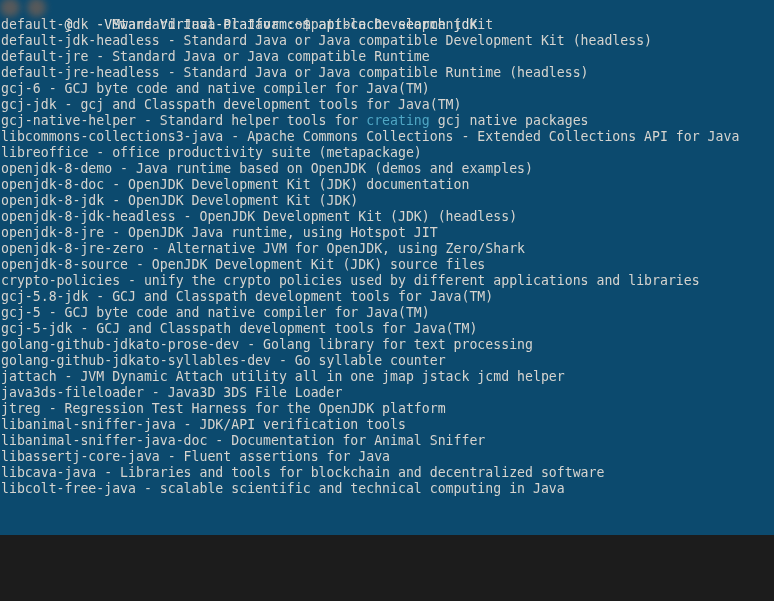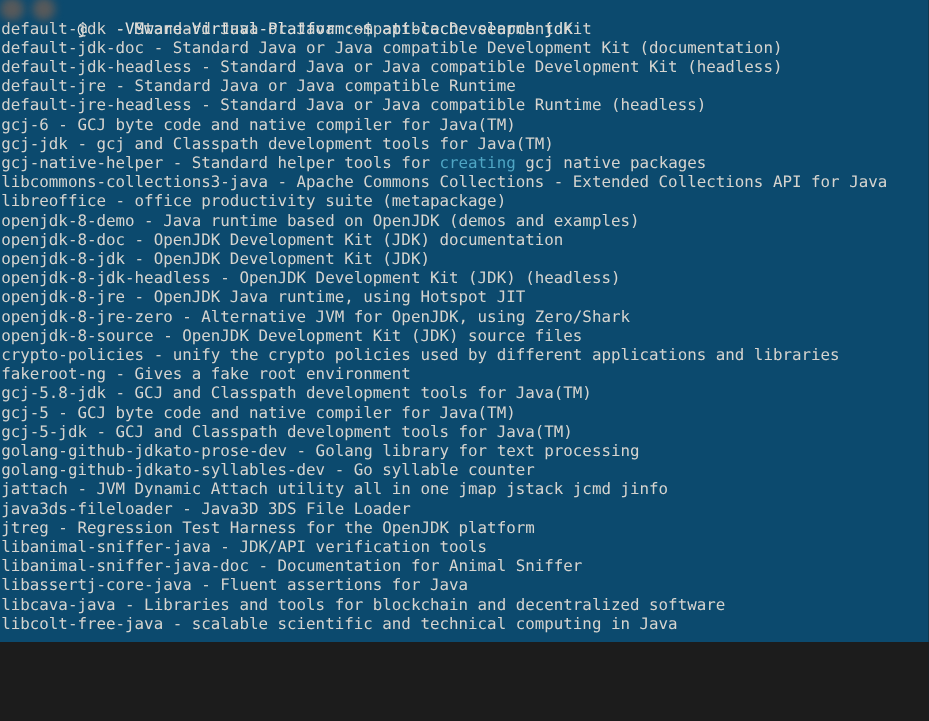--- a/index.html
+++ b/index.html
@@ -75,46 +75,44 @@
 <div id="terminal">
   <div class="screen">
 
     <div class="line prompt-line">
       <span>  @   -VMware-Virtual-Platform:~$ apt-cache search jdk</span>
       <span class="redaction r1"></span>
       <span class="redaction r2"></span>
     </div>
 
     <div class="line">default-jdk - Standard Java or Java compatible Development Kit</div>
-    <div class="line">default-jdk-doc - Standard Java or Java compatible Development Kit (documentation)</div>
     <div class="line">default-jdk-headless - Standard Java or Java compatible Development Kit (headless)</div>
     <div class="line">default-jre - Standard Java or Java compatible Runtime</div>
     <div class="line">default-jre-headless - Standard Java or Java compatible Runtime (headless)</div>
     <div class="line">gcj-6 - GCJ byte code and native compiler for Java(TM)</div>
     <div class="line">gcj-jdk - gcj and Classpath development tools for Java(TM)</div>
 
     <div class="line"><span>gcj-native-helper - Standard helper tools for </span><span class="seg-kw">creating</span><span> gcj native packages</span></div>
 
     <div class="line">libcommons-collections3-java - Apache Commons Collections - Extended Collections API for Java</div>
     <div class="line">libreoffice - office productivity suite (metapackage)</div>
     <div class="line">openjdk-8-demo - Java runtime based on OpenJDK (demos and examples)</div>
     <div class="line">openjdk-8-doc - OpenJDK Development Kit (JDK) documentation</div>
     <div class="line">openjdk-8-jdk - OpenJDK Development Kit (JDK)</div>
     <div class="line">openjdk-8-jdk-headless - OpenJDK Development Kit (JDK) (headless)</div>
     <div class="line">openjdk-8-jre - OpenJDK Java runtime, using Hotspot JIT</div>
     <div class="line">openjdk-8-jre-zero - Alternative JVM for OpenJDK, using Zero/Shark</div>
     <div class="line">openjdk-8-source - OpenJDK Development Kit (JDK) source files</div>
     <div class="line">crypto-policies - unify the crypto policies used by different applications and libraries</div>
-    <div class="line">fakeroot-ng - Gives a fake root environment</div>
     <div class="line">gcj-5.8-jdk - GCJ and Classpath development tools for Java(TM)</div>
     <div class="line">gcj-5 - GCJ byte code and native compiler for Java(TM)</div>
     <div class="line">gcj-5-jdk - GCJ and Classpath development tools for Java(TM)</div>
     <div class="line">golang-github-jdkato-prose-dev - Golang library for text processing</div>
     <div class="line">golang-github-jdkato-syllables-dev - Go syllable counter</div>
-    <div class="line">jattach - JVM Dynamic Attach utility all in one jmap jstack jcmd jinfo</div>
+    <div class="line">jattach - JVM Dynamic Attach utility all in one jmap jstack jcmd helper</div>
     <div class="line">java3ds-fileloader - Java3D 3DS File Loader</div>
     <div class="line">jtreg - Regression Test Harness for the OpenJDK platform</div>
     <div class="line">libanimal-sniffer-java - JDK/API verification tools</div>
     <div class="line">libanimal-sniffer-java-doc - Documentation for Animal Sniffer</div>
     <div class="line">libassertj-core-java - Fluent assertions for Java</div>
     <div class="line">libcava-java - Libraries and tools for blockchain and decentralized software</div>
     <div class="line">libcolt-free-java - scalable scientific and technical computing in Java</div>
 
   </div>
 </div>

